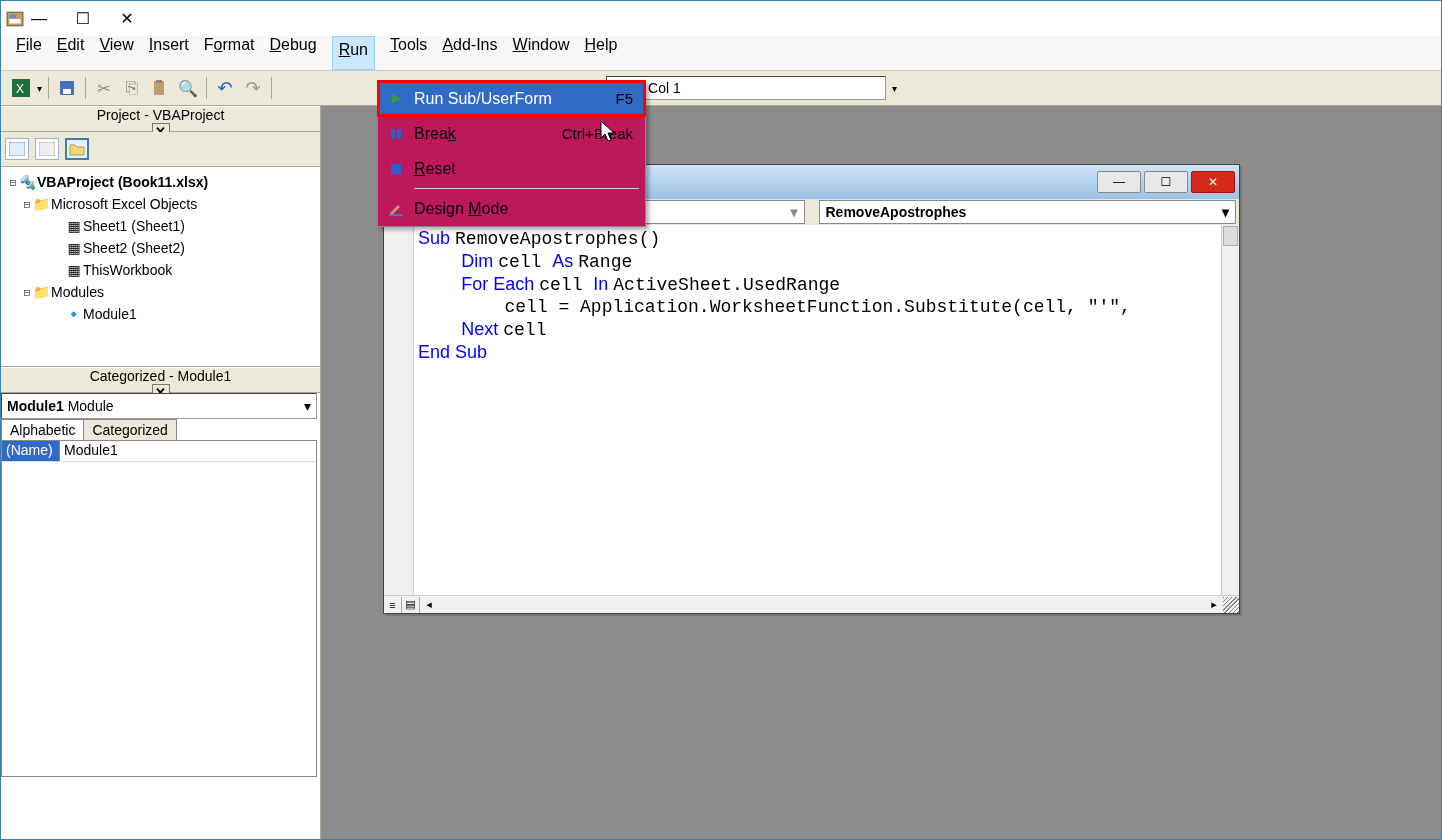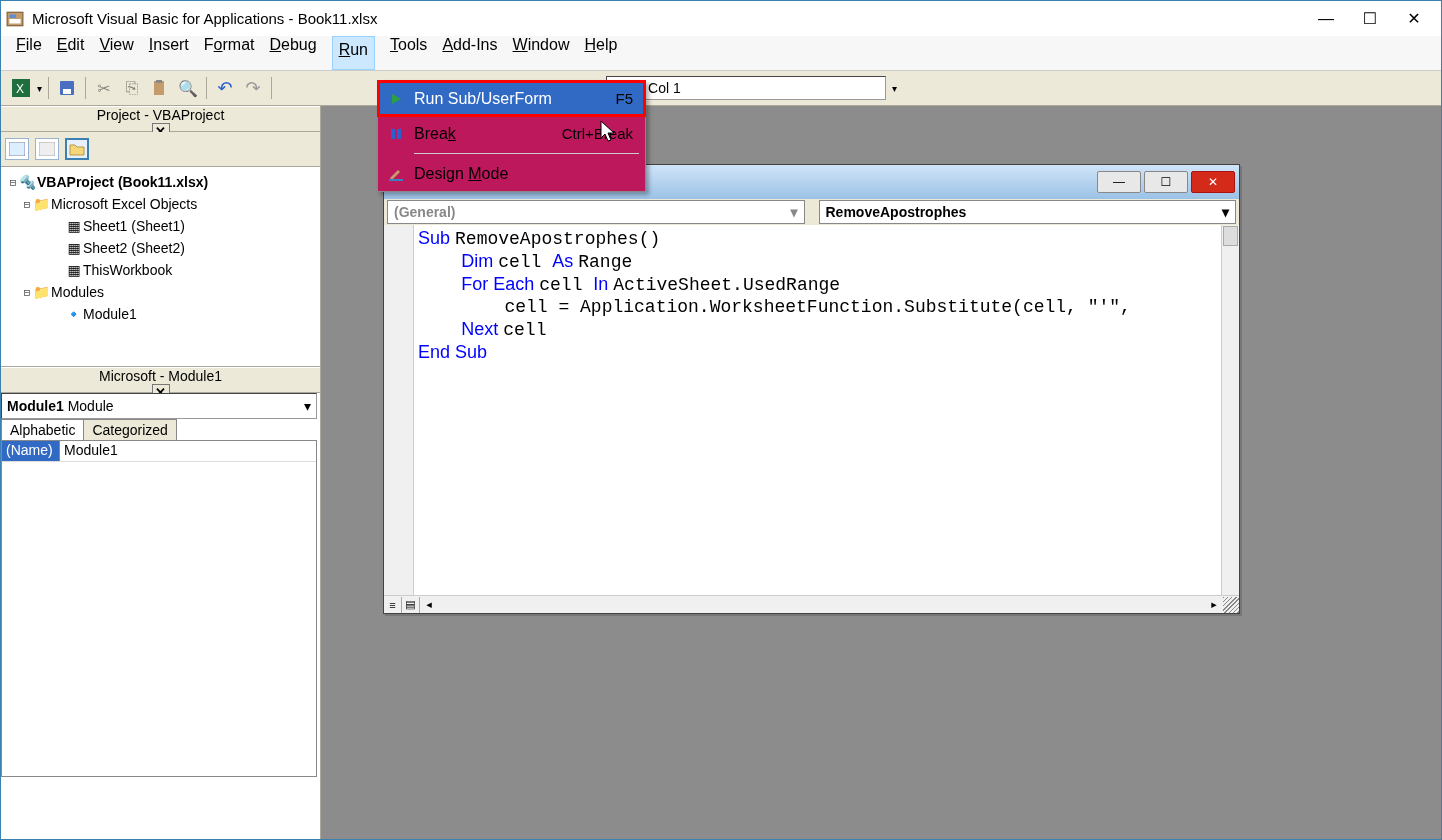--- a/index.html
+++ b/index.html
@@ -83,21 +83,20 @@
 </style>
 </head>
 <body>
 
 <div class="titlebar">
   <svg class="app-icon" viewBox="0 0 16 16">
       <rect x="1" y="2" width="14" height="12" fill="#c49b6a" stroke="#7a5c38"></rect>
       <rect x="3" y="4" width="6" height="3" fill="#5b8ed8"></rect>
       <rect x="3" y="8" width="10" height="4" fill="#fff"></rect>
     </svg>
-  <span class="title">Microsoft Visual Basic for Applications - Book11.xlsx</span>
   <div class="win-controls">
     <div>—</div>
     <div>☐</div>
     <div>✕</div>
   </div>
 </div>
 
 <div class="menubar">
     <span class="menu-item"><span class="mn">F</span>ile</span>
     <span class="menu-item"><span class="mn">E</span>dit</span>
@@ -200,21 +199,21 @@
           <span class="ic">📁</span>
           <span>Modules</span>
         </div>
       <div class="tree-row ind3">
           <span class="ic">🔹</span>
           <span>Module1</span>
         </div>
     </div>
 
     <div class="pane-header">
-      <span>Microsoft - Module1</span>
+      <span>Categorized - Module1</span>
       <span class="close-x">✕</span>
     </div>
     <div class="properties">
       <div class="prop-drop">
         <span><b>Module1</b> <span>Module</span></span>
         <span>▾</span>
       </div>
       <div class="prop-tabs">
         <div class="ptab">Alphabetic</div>
         <div class="ptab inactive">Categorized</div>
@@ -282,20 +281,28 @@
     <div class="mi">
       <span class="mi-icon">
         <svg width="14" height="14">
           <rect x="2" y="2" width="4" height="10" fill="#2a5fcf"></rect>
           <rect x="8" y="2" width="4" height="10" fill="#2a5fcf"></rect>
         </svg>
       </span>
       <span class="mi-label">Brea<span class="mn">k</span></span>
       <span class="mi-sc">Ctrl+Break</span>
     </div>
+    <div class="mi">
+      <span class="mi-icon">
+        <svg width="14" height="14">
+          <rect x="2" y="2" width="10" height="10" fill="#2a5fcf"></rect>
+        </svg>
+      </span>
+      <span class="mi-label"><span class="mn">R</span>eset</span>
+    </div>
     <div class="mi-sep"></div>
     <div class="mi">
       <span class="mi-icon">
         <svg width="16" height="16">
           <path d="M2 12 L10 4 L12 6 L4 14 Z" fill="#c49b6a"></path>
           <rect x="1" y="13" width="14" height="2" fill="#3a7fbf"></rect>
         </svg>
       </span>
       <span class="mi-label">Design <span class="mn">M</span>ode</span>
     </div>

